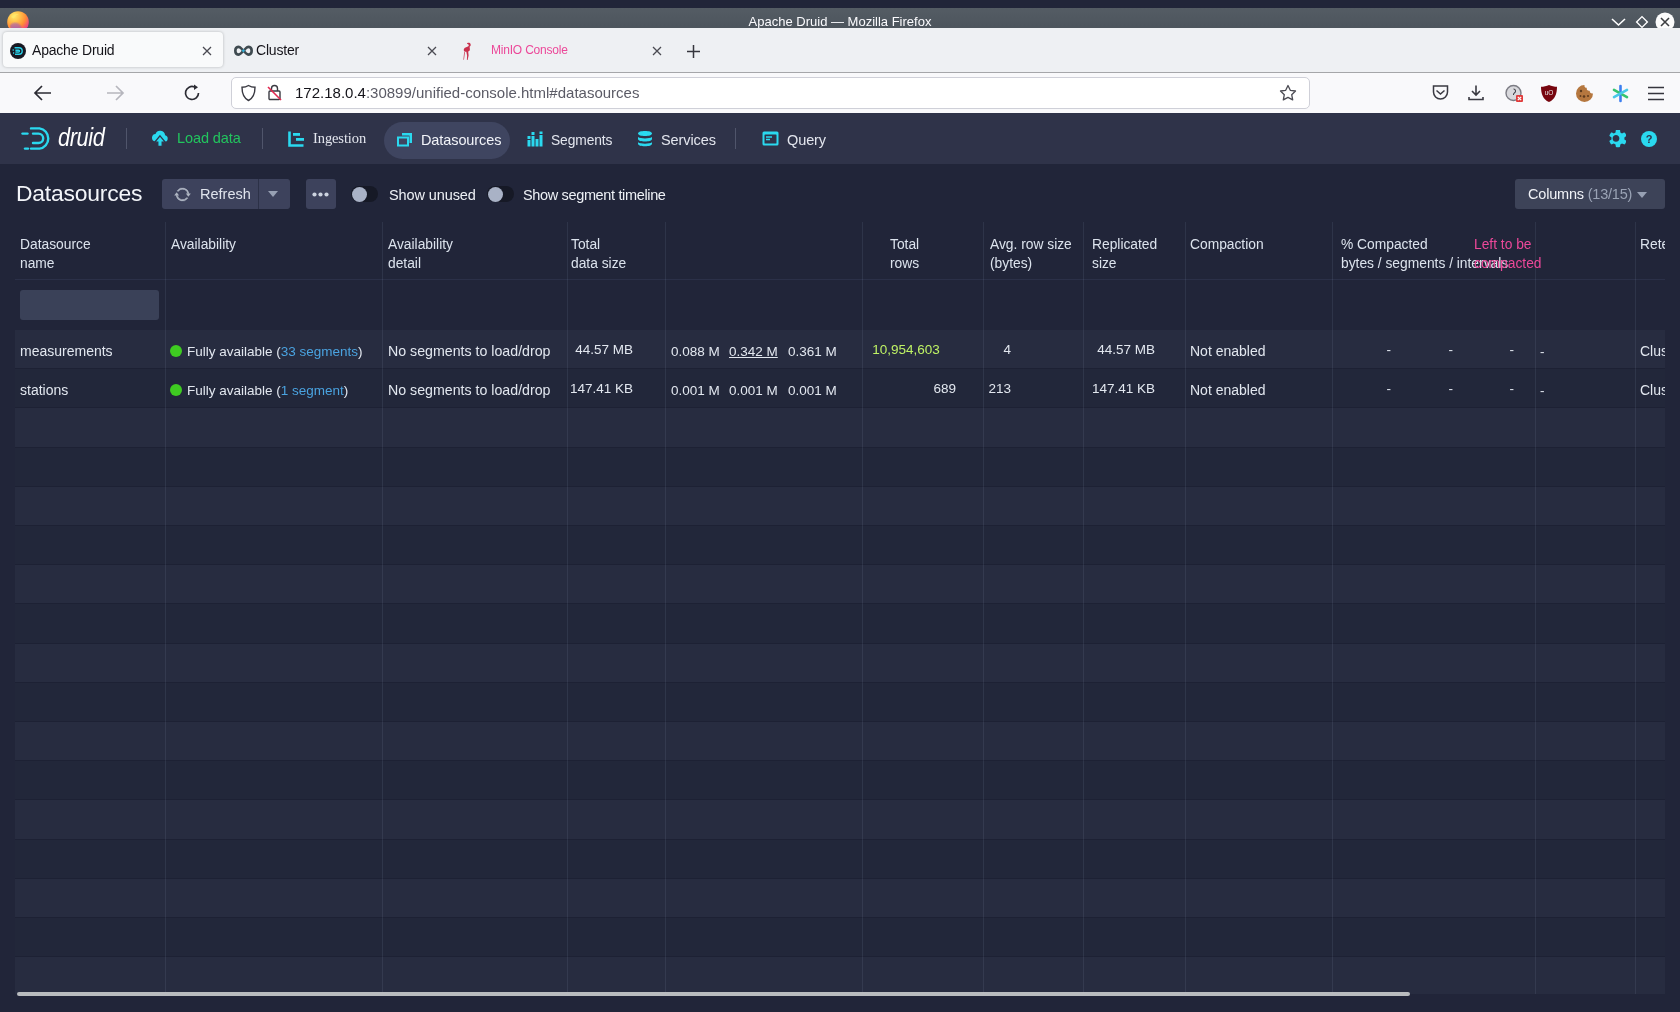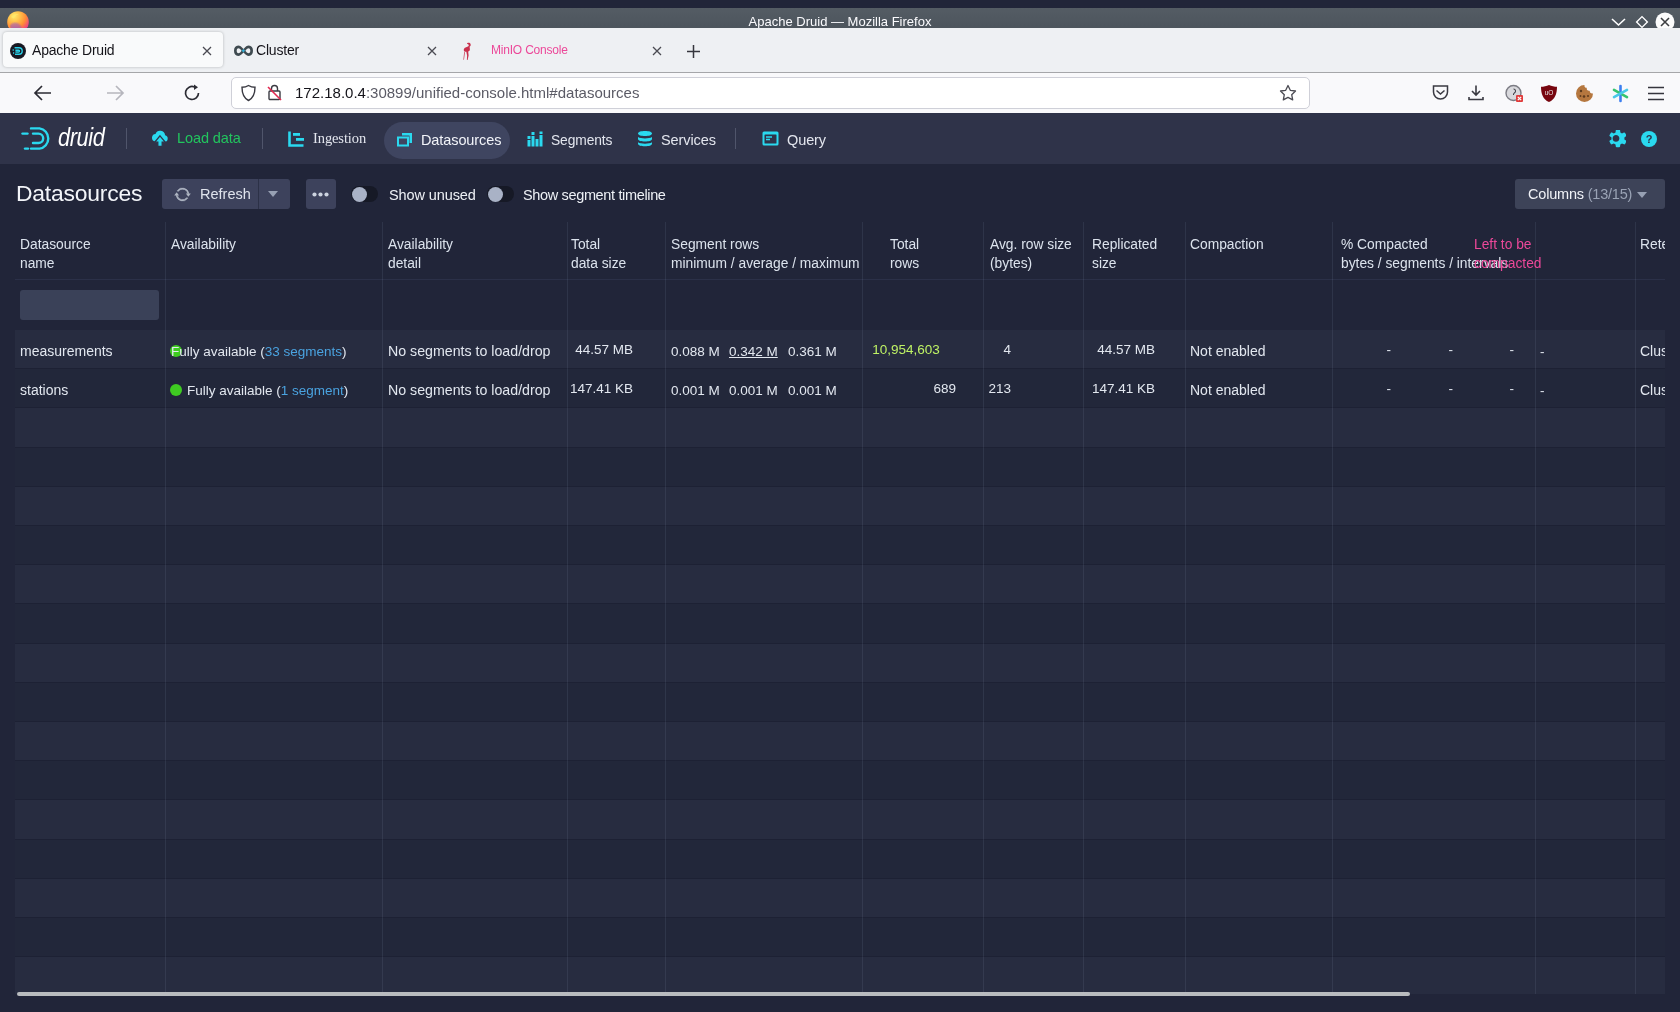--- a/index.html
+++ b/index.html
@@ -265,34 +265,33 @@
   <div class="abs" style="left:1068px;top:0;width:1px;height:772px;background:rgba(170,190,215,0.10);"></div>
   <div class="abs" style="left:1170px;top:0;width:1px;height:772px;background:rgba(170,190,215,0.10);"></div>
   <div class="abs" style="left:1317px;top:0;width:1px;height:772px;background:rgba(170,190,215,0.10);"></div>
   <div class="abs" style="left:1520px;top:0;width:1px;height:772px;background:rgba(170,190,215,0.10);"></div>
   <div class="abs" style="left:1620px;top:0;width:1px;height:772px;background:rgba(170,190,215,0.10);"></div>
 
   <div class="abs" style="left:5px;top:13px;color:#dce3ed;font-size:13.8px;line-height:19px;">Datasource<br>name</div>
   <div class="abs" style="left:156px;top:13px;color:#dce3ed;font-size:13.8px;line-height:19px;">Availability</div>
   <div class="abs" style="left:373px;top:13px;color:#dce3ed;font-size:13.8px;line-height:19px;">Availability<br>detail</div>
   <div class="abs" style="left:556px;top:13px;color:#dce3ed;font-size:13.8px;line-height:19px;">Total<br>data size</div>
-  <div class="abs" style="left:656px;top:13px;color:#dce3ed;font-size:13.8px;line-height:19px;">Segment rows<br>minimum / average / maximum</div>
   <div class="abs" style="left:875px;top:13px;color:#dce3ed;font-size:13.8px;line-height:19px;">Total<br>rows</div>
   <div class="abs" style="left:975px;top:13px;color:#dce3ed;font-size:13.8px;line-height:19px;">Avg. row size<br>(bytes)</div>
   <div class="abs" style="left:1077px;top:13px;color:#dce3ed;font-size:13.8px;line-height:19px;">Replicated<br>size</div>
   <div class="abs" style="left:1175px;top:13px;color:#dce3ed;font-size:13.8px;line-height:19px;">Compaction</div>
   <div class="abs" style="left:1326px;top:13px;color:#dce3ed;font-size:13.8px;line-height:19px;">% Compacted<br>bytes / segments / intervals</div>
   <div class="abs" style="left:1459px;top:13px;color:#ec4899;font-size:13.8px;line-height:19px;">Left to be<br>compacted</div>
   <div class="abs" style="left:1625px;top:13px;color:#dce3ed;font-size:13.8px;line-height:19px;">Retention</div>
 
   <div class="abs" style="left:5px;top:68px;width:139px;height:30px;background:#3a4158;border-radius:3px;"></div>
 
   <div class="abs" style="left:5px;top:121px;height:17px;line-height:17px;color:#e2e7ef;font-size:14px;">measurements</div>
   <div class="abs" style="left:155.3px;top:122.8px;width:12px;height:12px;border-radius:50%;background:#3ecb21;"></div>
-  <div class="abs" style="left:156px;top:121px;height:17px;line-height:17px;color:#e2e7ef;font-size:13.5px;">Fully available (<span style="color:#4aa3e0;">33 segments</span>)</div>
+  <div class="abs" style="left:172px;top:121px;height:17px;line-height:17px;color:#e2e7ef;font-size:13.5px;">Fully available (<span style="color:#4aa3e0;">33 segments</span>)</div>
   <div class="abs" style="left:373px;top:121px;height:17px;line-height:17px;color:#e2e7ef;font-size:14.2px;">No segments to load/drop</div>
   <div class="abs" style="left:518px;top:119px;width:100px;height:17px;line-height:17px;color:#e2e7ef;font-size:13.5px;text-align:right;">44.57 MB</div>
   <div class="abs" style="left:656px;top:121px;height:17px;line-height:17px;color:#e2e7ef;font-size:13.5px;">0.088 M</div>
   <div class="abs" style="left:714px;top:121px;height:17px;line-height:17px;color:#e2e7ef;font-size:13.5px;text-decoration:underline;">0.342 M</div>
   <div class="abs" style="left:773px;top:121px;height:17px;line-height:17px;color:#e2e7ef;font-size:13.5px;">0.361 M</div>
   <div class="abs" style="left:841px;top:119px;width:100px;height:17px;line-height:17px;color:#bef264;font-size:13.5px;text-align:center;">10,954,603</div>
   <div class="abs" style="left:896px;top:119px;width:100px;height:17px;line-height:17px;color:#e2e7ef;font-size:13.5px;text-align:right;">4</div>
   <div class="abs" style="left:1040px;top:119px;width:100px;height:17px;line-height:17px;color:#e2e7ef;font-size:13.5px;text-align:right;">44.57 MB</div>
   <div class="abs" style="left:1175px;top:121px;height:17px;line-height:17px;color:#e2e7ef;font-size:14px;">Not enabled</div>
   <div class="abs" style="left:1326px;top:119px;width:50px;height:17px;line-height:17px;color:#e2e7ef;font-size:13.5px;text-align:right;">-</div>

